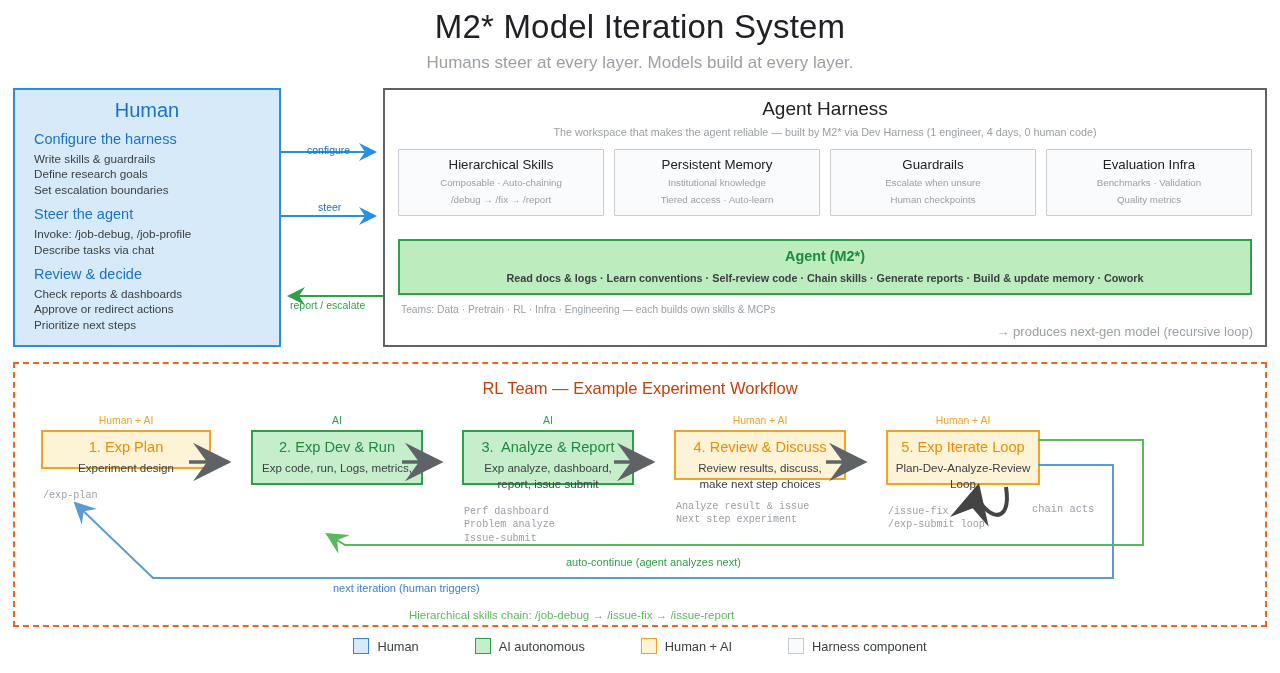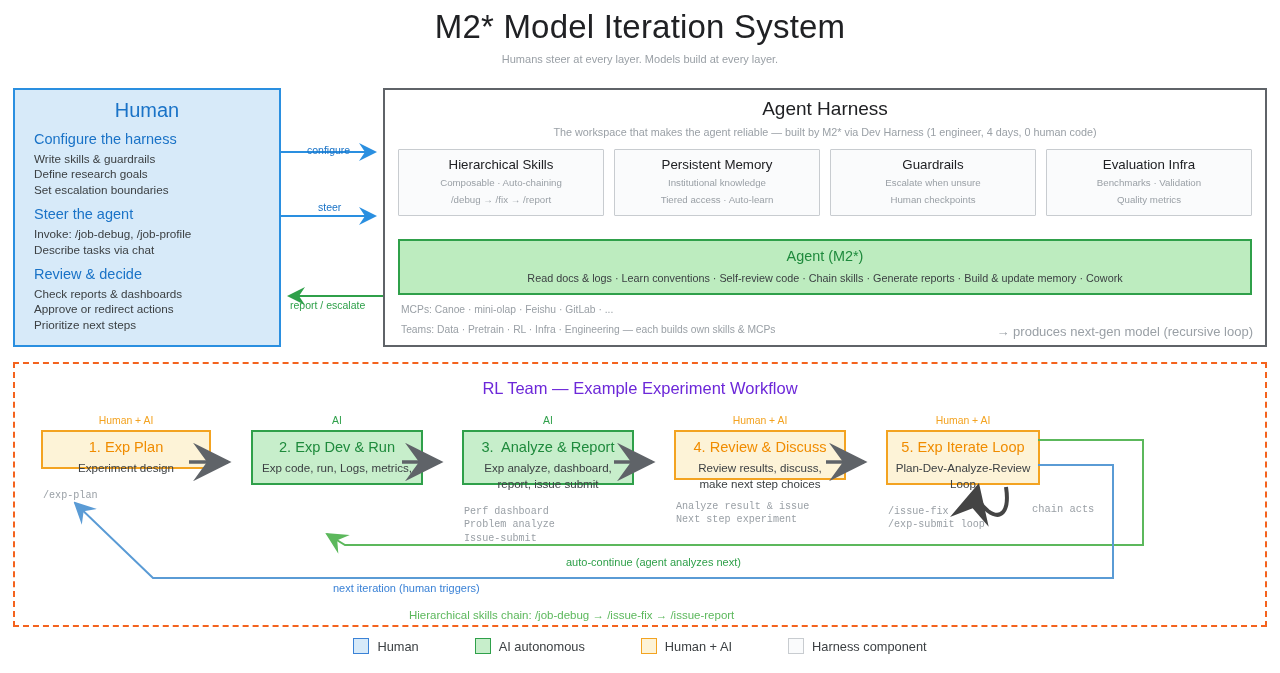--- a/index.html
+++ b/index.html
@@ -9,21 +9,21 @@
     background: #ffffff;
     font-family: "Liberation Sans", sans-serif;
     color: #3c4043;
     position: relative;
     overflow: hidden;
   }
 
   
   #header { text-align:center; padding-top: 8px; }
   #title { font-size: 33px; color:#202124; font-weight: 400; letter-spacing:0.2px; }
-  #subtitle { font-size: 11px; color:#9aa0a6; margin-top: 7px; }
+  #subtitle { font-size: 17px; color:#9aa0a6; margin-top: 7px; }
 
   
   #top-row { position:absolute; left:0; top:88px; width:1280px; height:260px; }
 
   
   #human-panel {
     position:absolute; left:13px; top:0; width:268px; height:259px;
     background:#d7eaf9; border:2px solid #2a8fe0;
   }
   #human-title { text-align:center; font-size:20px; color:#1a73c7; margin-top:9px; }
@@ -46,34 +46,34 @@
   #comp-row { display:flex; gap:10px; padding: 11px 13px 12px 13px; }
   .comp {
     flex:1; border:1px solid #c8ccd0; background:#fafbfc;
     padding: 7px 4px 8px 4px; text-align:center; border-radius:1px;
   }
   .comp-title { font-size:13.3px; color:#202124; }
   .comp-line { font-size:9.7px; color:#9aa0a6; line-height:12.4px; margin-top:5px; }
 
   #agent-box {
     margin: 11px 13px 0 13px; background:#bdecbf; border:2px solid #2fa04a;
-    padding: 7px 0 9px 0; text-align:center;
+    padding: 7px 0 9px 0; text-align:center;font-weight:bold;
   }
   #agent-title { font-size:14.4px; color:#1e8a3c; }
   #agent-caps { font-size:10.8px; color:#3c4043; margin-top:8px; }
 
   .foot-line { font-size:10.3px; color:#9aa0a6; margin: 9px 0 0 16px; }
   #produces { position:absolute; right:12px; bottom:6px; font-size:13px; color:#9aa0a6; }
 
   
   #rl-region {
     position:absolute; left:13px; top:362px; width:1254px; height:265px;
     border:2px dashed #f4631e;
   }
-  #rl-title { text-align:center; font-size:16.5px; color:#6d28d9; margin-top:15px; }
+  #rl-title { text-align:center; font-size:16.5px; color:#c2410c; margin-top:15px; }
 
   #steps { position:absolute; left:0; top:0; width:1254px; height:265px; }
   .step { position:absolute; }
   .step-role { text-align:center; font-size:10.4px; margin-bottom:4px; }
   .step-box { border-width:2px; border-style:solid; padding:6px 5px 8px 5px; text-align:center; }
   .step-title { font-size:14.6px; line-height:19px; }
   .step-desc { font-size:11.6px; color:#3c4043; line-height:15.5px; margin-top:3px; }
   .step-notes { font-size:10.1px; color:#9aa0a6; line-height:13.4px; margin-top:20px; padding-left:2px; white-space:pre; }
 
   .tone-hai .step-box { background:#fdf3d7; border-color:#f3a321; }
@@ -167,21 +167,20 @@
         <div class="comp-line">Benchmarks · Validation</div>
         <div class="comp-line">Quality metrics</div>
       </div>
     </div>
 
     <div id="agent-box">
       <div id="agent-title">Agent (M2*)</div>
       <div id="agent-caps">Read docs &amp; logs  ·  Learn conventions  ·  Self-review code  ·  Chain skills  ·  Generate reports  ·  Build &amp; update memory  ·  Cowork</div>
     </div>
 
-    <div class="foot-line">MCPs: Canoe · mini-olap · Feishu · GitLab · ...</div>
     <div class="foot-line">Teams: Data · Pretrain · RL · Infra · Engineering  —  each builds own skills &amp; MCPs</div>
     <div id="produces">→ produces next-gen model (recursive loop)</div>
   </div>
 </div>
 
 <div id="rl-region">
   <div id="rl-title">RL Team — Example Experiment Workflow</div>
 
   <div id="steps">
 

